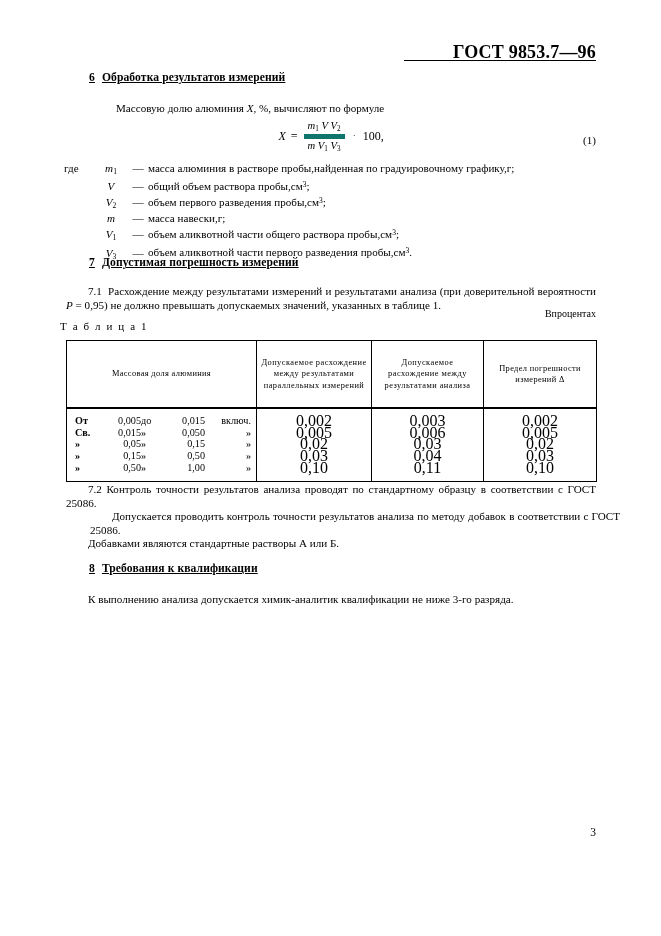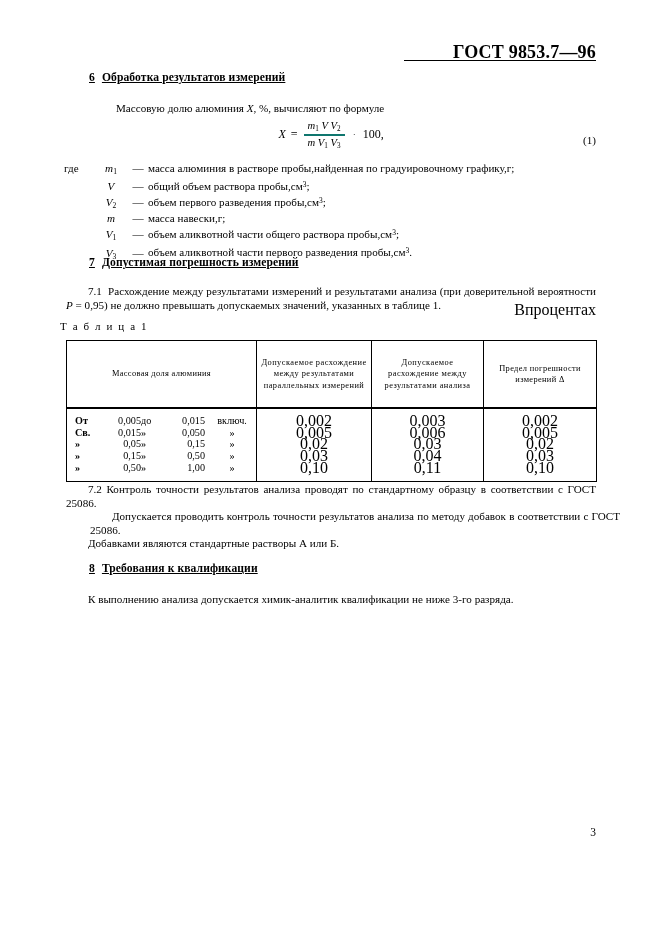--- a/index.html
+++ b/index.html
@@ -91,21 +91,21 @@
   .frac {
     display: inline-flex;
     flex-direction: column;
     align-items: center;
     vertical-align: middle;
     line-height: 1.12;
     font-size: 10.6px;
     margin: 0 1px;
   }
   .frac .nu { padding: 0 4px 1px 4px; }
-  .frac .de { padding: 1px 4px 0 4px; border-top: 2px solid #0f766e; }
+  .frac .de { padding: 1px 4px 0 4px; border-top: 5px solid #0f766e; }
   .dotop { font-size: 9px; padding: 0 2px; position: relative; top: -1px;}
   .eqnum {
     position: absolute;
     right: 0;
     top: 14px;
     font-size: 11.1px;
   }
 
   
   .defs {
@@ -130,24 +130,24 @@
   .tbl-cap {
     position: absolute;
     left: 60px;
     top: 320px;
     font-size: 11px;
     letter-spacing: 1.6px;
   }
   .tbl-units {
     position: absolute;
     left: 66px;
-    top: 301px;
+    top: 308px;
     width: 530px;
     text-align: right;
-    font-size: 16px;
+    font-size: 10px;
     letter-spacing: 0;
   }
 
   
   .dtable {
     position: absolute;
     left: 66px;
     top: 340px;
     width: 530px;
     border-collapse: collapse;
@@ -182,21 +182,21 @@
     letter-spacing: 0;
   }
   .range-list li {
     white-space: nowrap;
     padding-left: 8px;
   }
   .rl-c1 { display: inline-block; width: 26px; font-weight: bold; }
   .rl-c2 { display: inline-block; width: 40px; text-align: right; }
   .rl-c3 { display: inline-block; width: 24px; }
   .rl-c4 { display: inline-block; width: 40px; text-align: right; }
-  .rl-c5 { display: inline-block; width: 38px; text-align: center; padding-left: 8px;}
+  .rl-c5 { display: inline-block; width: 38px; text-align: right; padding-left: 8px;}
   .num-list {
     margin: 0;
     padding: 0;
     list-style: none;
     font-size: 16px;
     line-height: 11.7px;
     text-align: center;
     letter-spacing: 0;
   }
 

